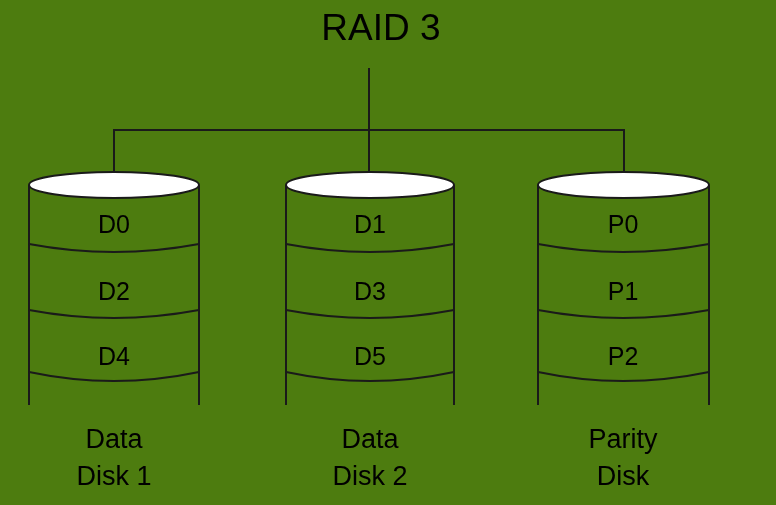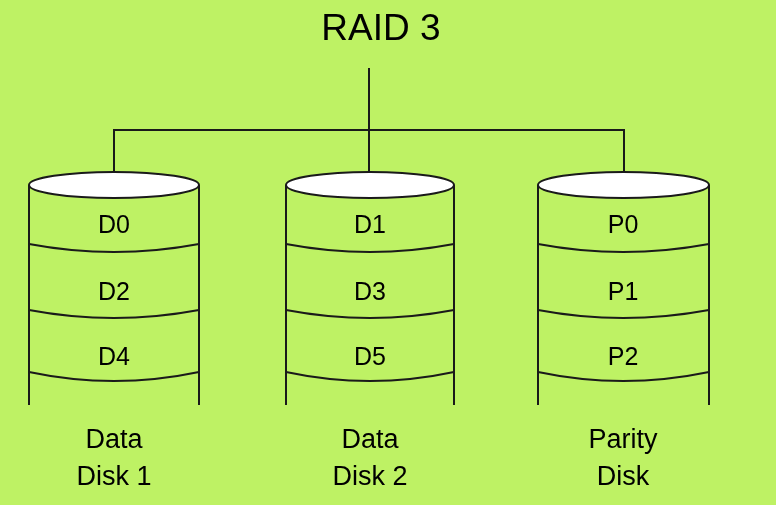--- a/index.html
+++ b/index.html
@@ -4,21 +4,21 @@
 <style>
   html, body {
     margin: 0;
     padding: 0;
     background: #ffffff;
   }
   #diagram-root {
     position: relative;
     width: 776px;
     height: 505px;
-    background: #bef264;
+    background: #4d7c0f;
     font-family: "Liberation Sans", sans-serif;
     overflow: hidden;
   }
   svg.diagram-canvas {
     position: absolute;
     top: 0;
     left: 0;
     width: 776px;
     height: 505px;
     display: block;

